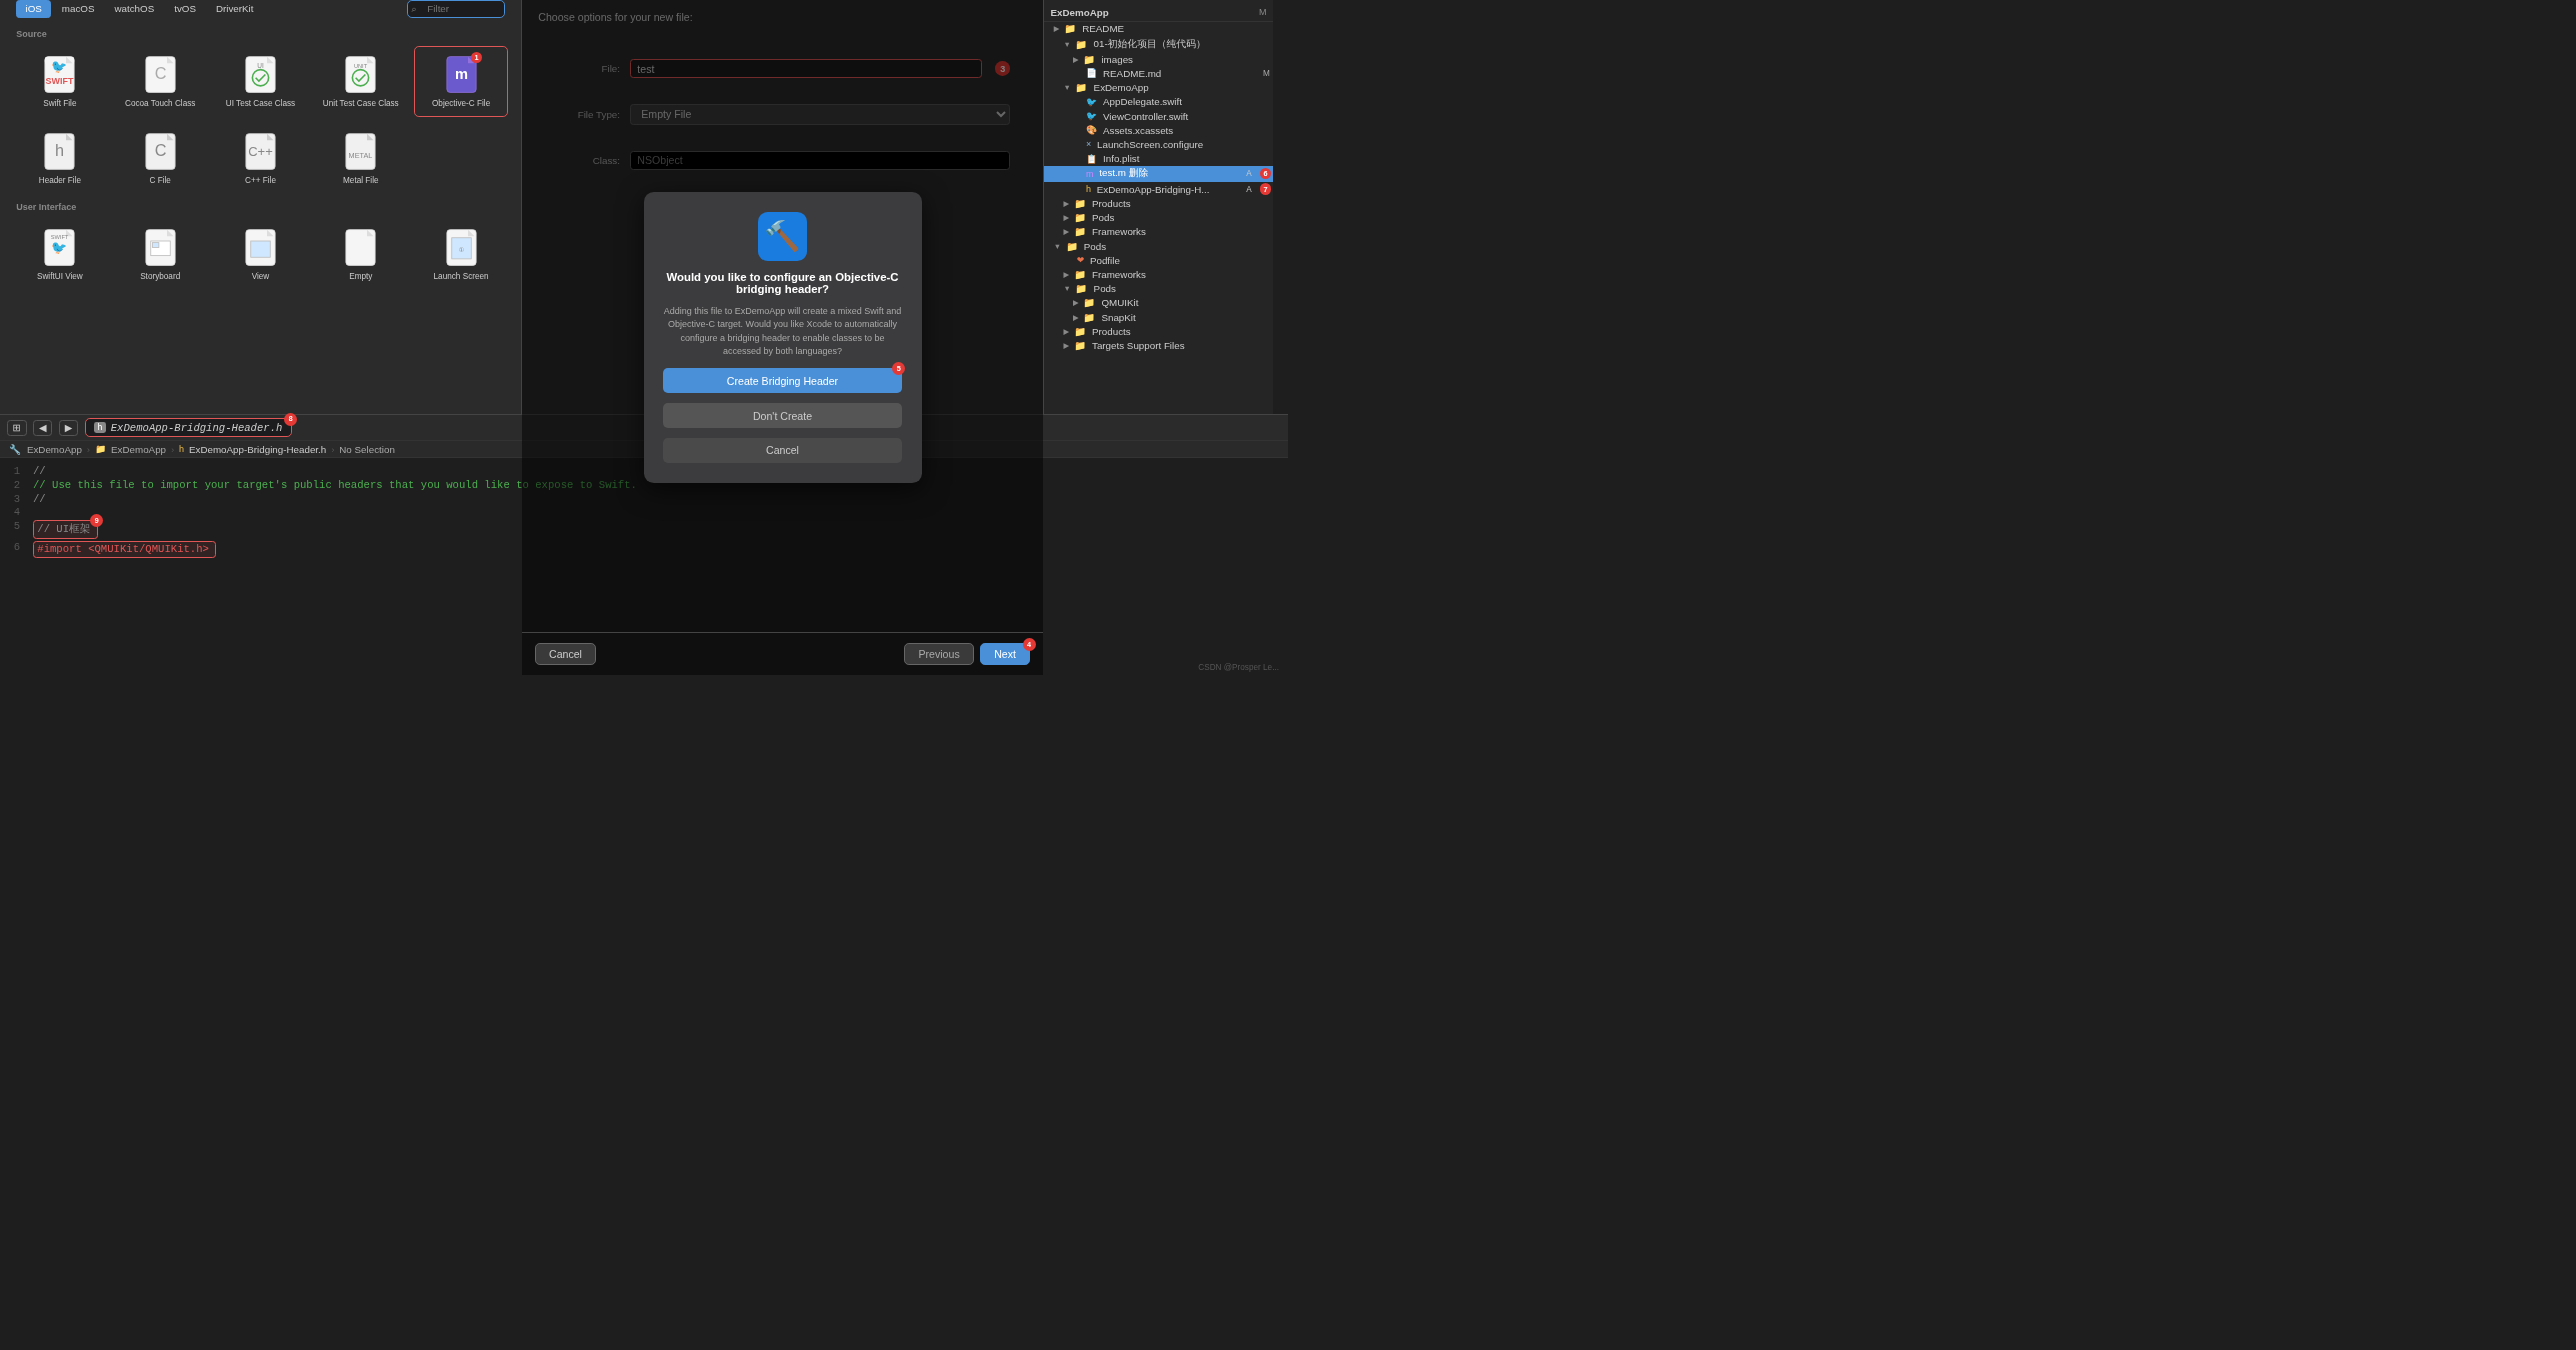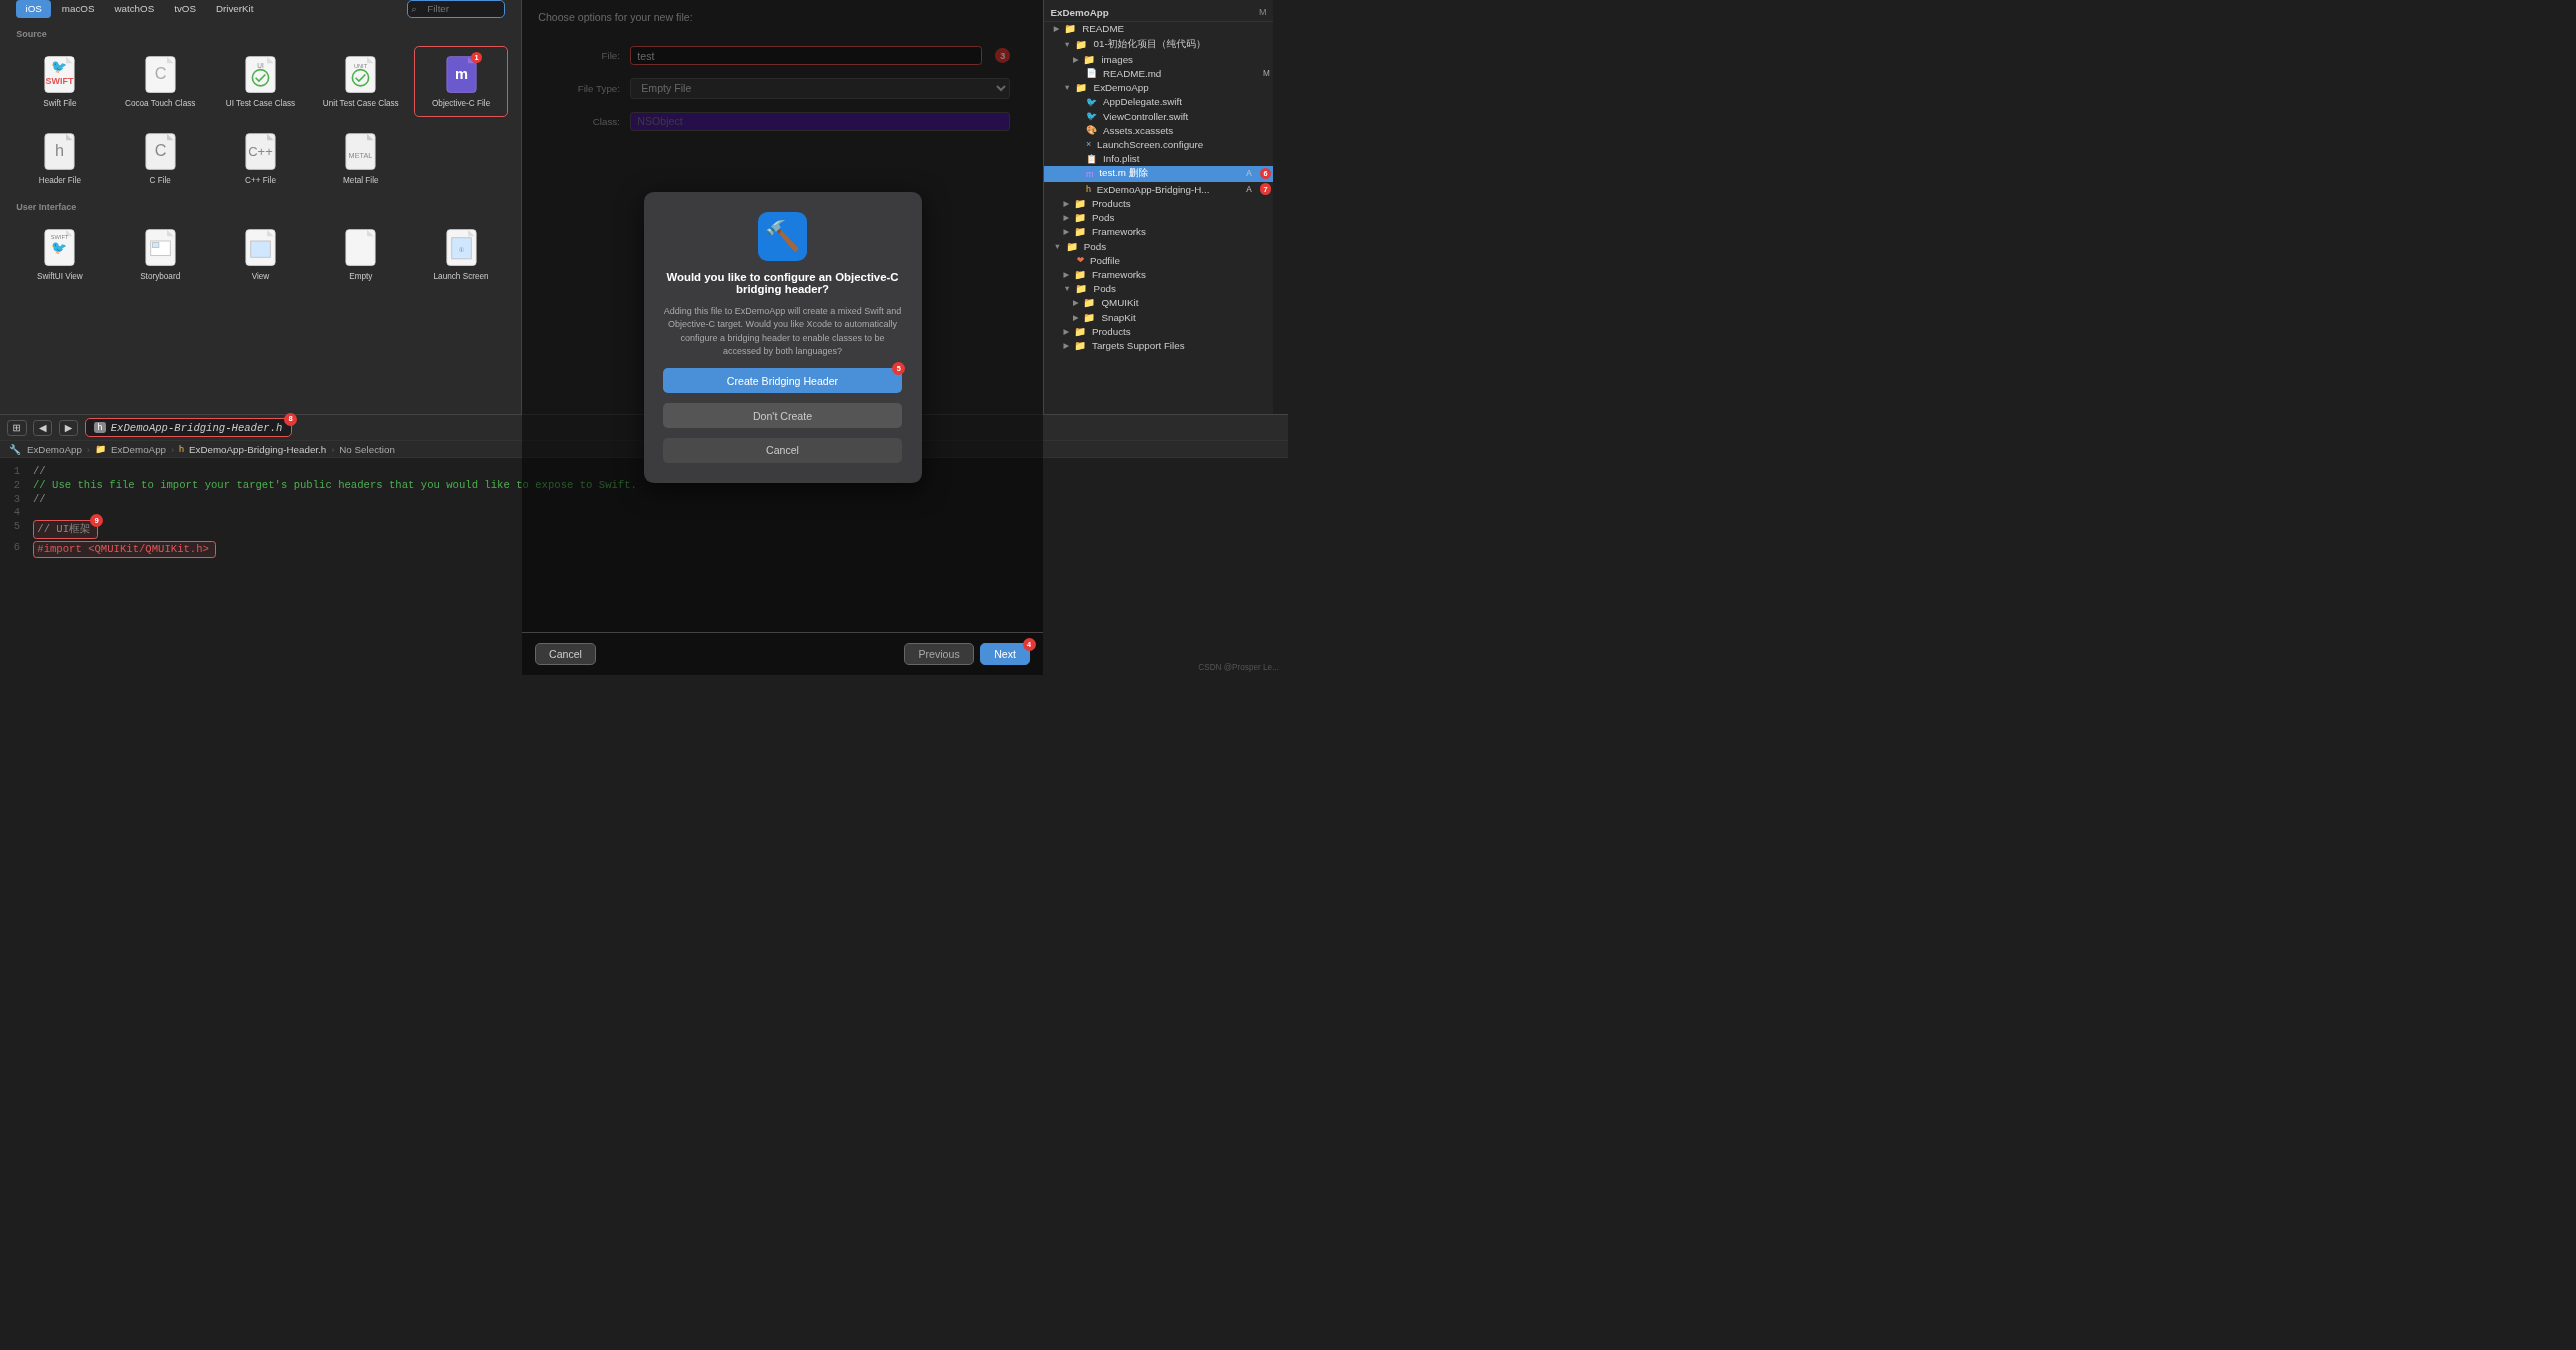--- a/index.html
+++ b/index.html
@@ -196,20 +196,21 @@
       display: flex;
       flex-direction: column;
       gap: 13px;
       flex: 1;
     }
 
     .form-row {
       display: flex;
       align-items: center;
       gap: 9.8px;
+      margin-top: 13px;
     }
     .form-label {
       width: 65px;
       font-size: 9.8px;
       color: #aaa;
       text-align: right;
     }
     .form-input {
       flex: 1;
       background: #1c1c1e;
@@ -675,21 +676,21 @@
         <span class="step-badge" style="position:relative; top:0; right:0; margin-left:3.3px; flex-shrink:0;">3</span>
       </div>
       <div class="form-row">
         <div class="form-label">File Type:</div>
         <select class="form-select">
           <option>Empty File</option>
         </select>
       </div>
       <div class="form-row">
         <div class="form-label">Class:</div>
-        <input class="form-input" placeholder="NSObject" style="border-color: rgb(85, 85, 85); background: #4c1d95; color: rgb(136, 136, 136);">
+        <input class="form-input" placeholder="NSObject" style="border-color: rgb(85, 85, 85); background: #000000; color: rgb(136, 136, 136);">
       </div>
     </div>
 
     <div class="dialog-overlay">
       <div class="dialog-box">
 
         <div class="dialog-icon">
           <svg viewBox="0 0 60 60" width="49" height="49">
             <rect width="60" height="60" rx="12" fill="#1a7cdf"></rect>
             <text x="30" y="42" text-anchor="middle" font-size="36" fill="#fff">🔨</text>

